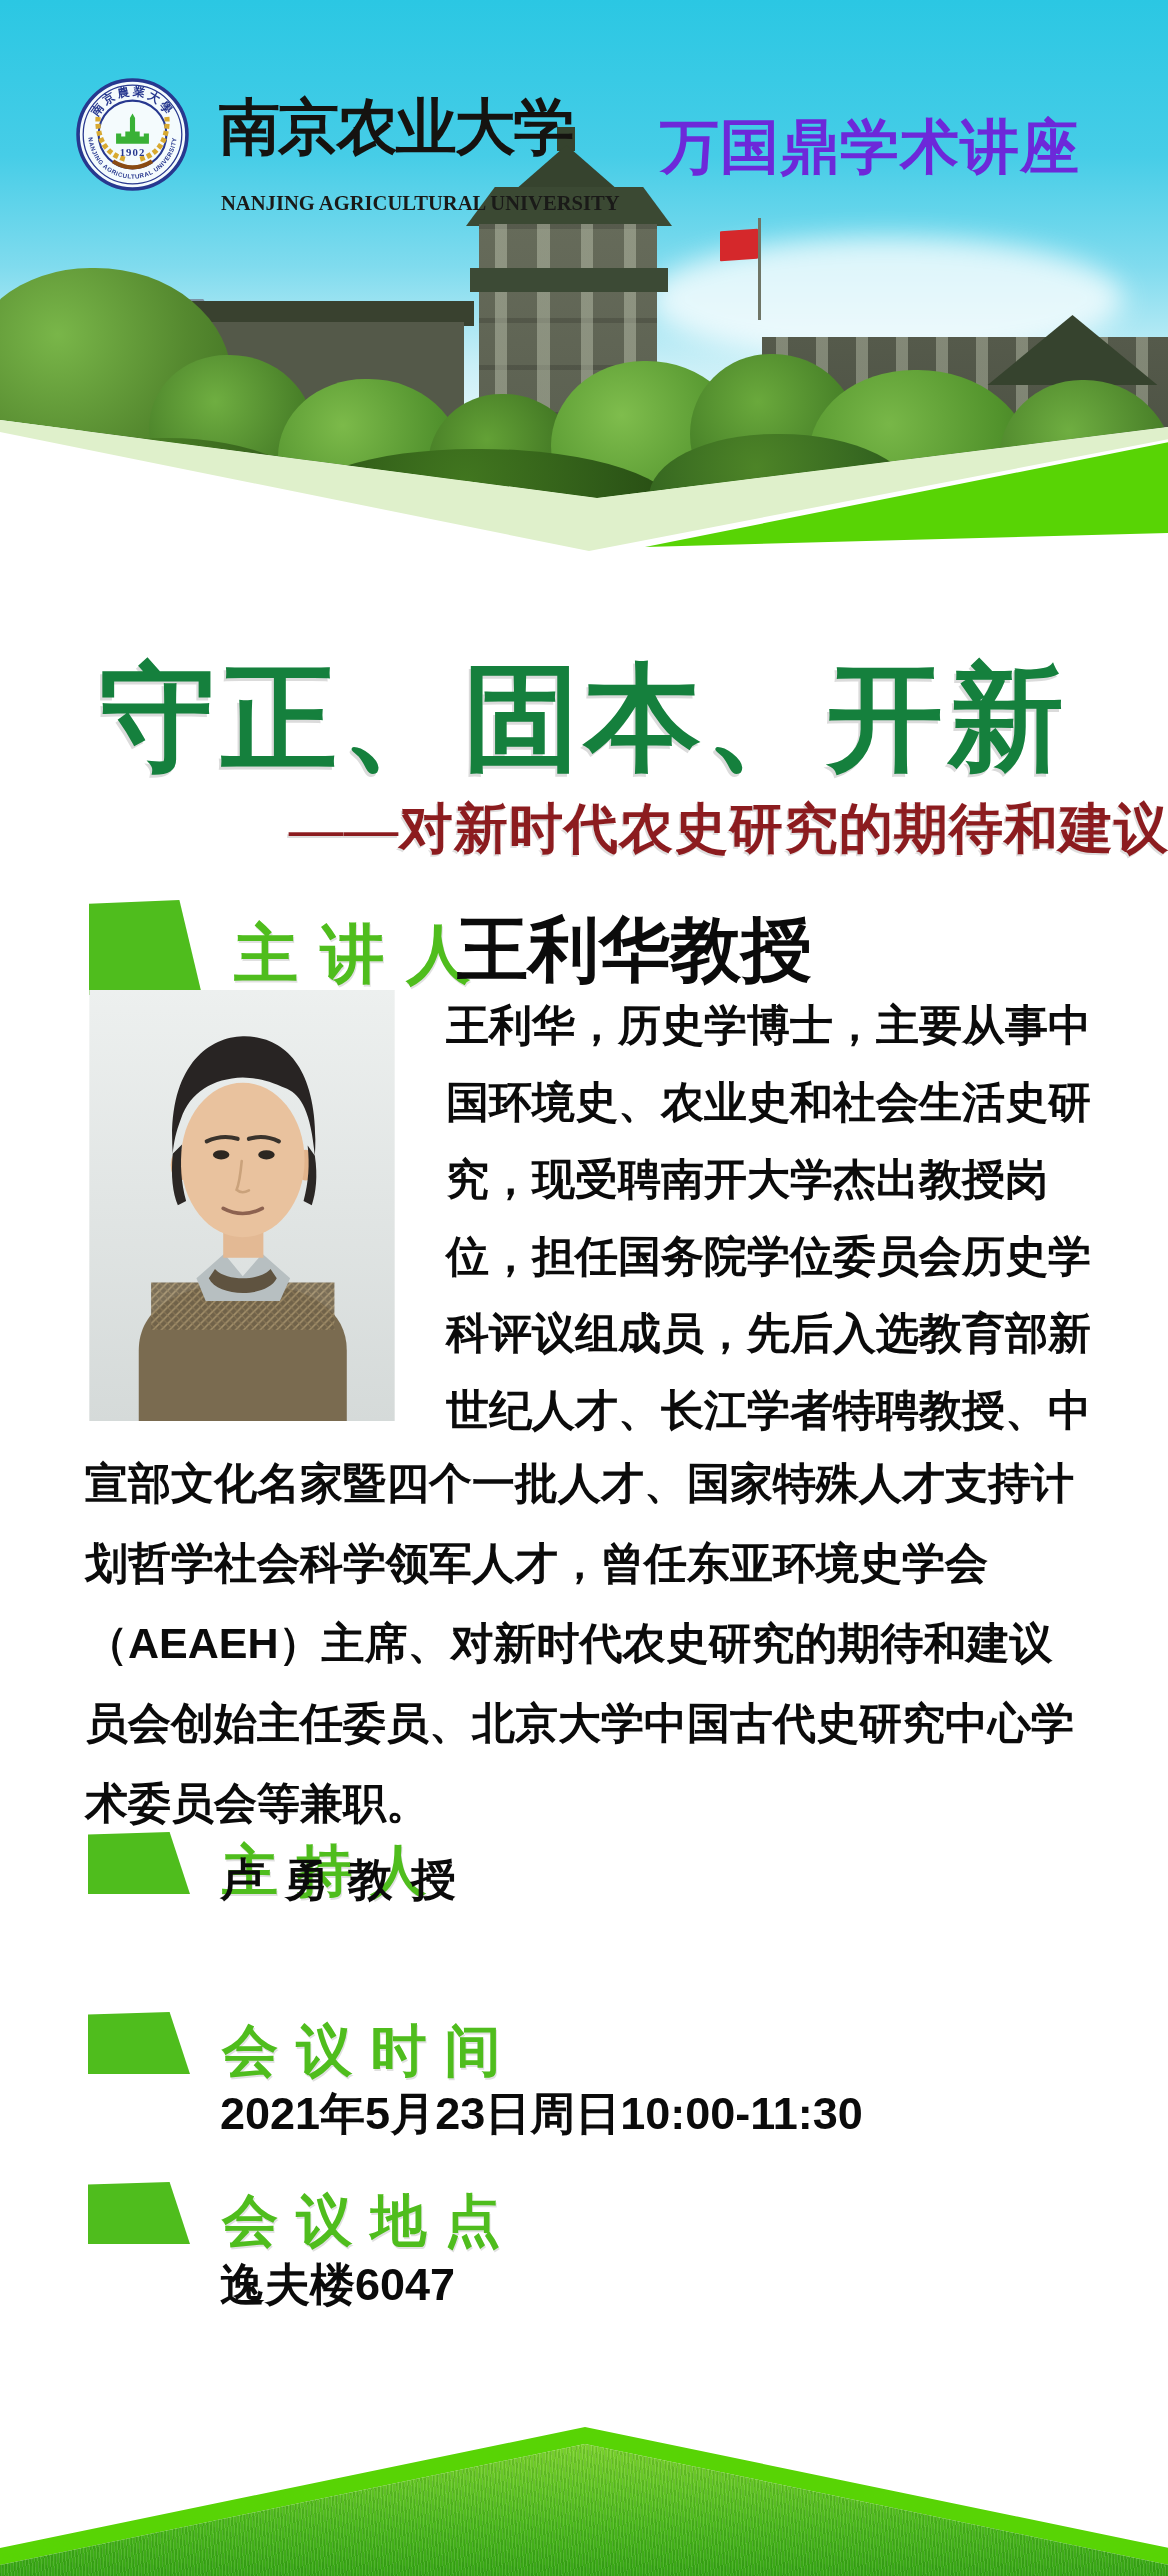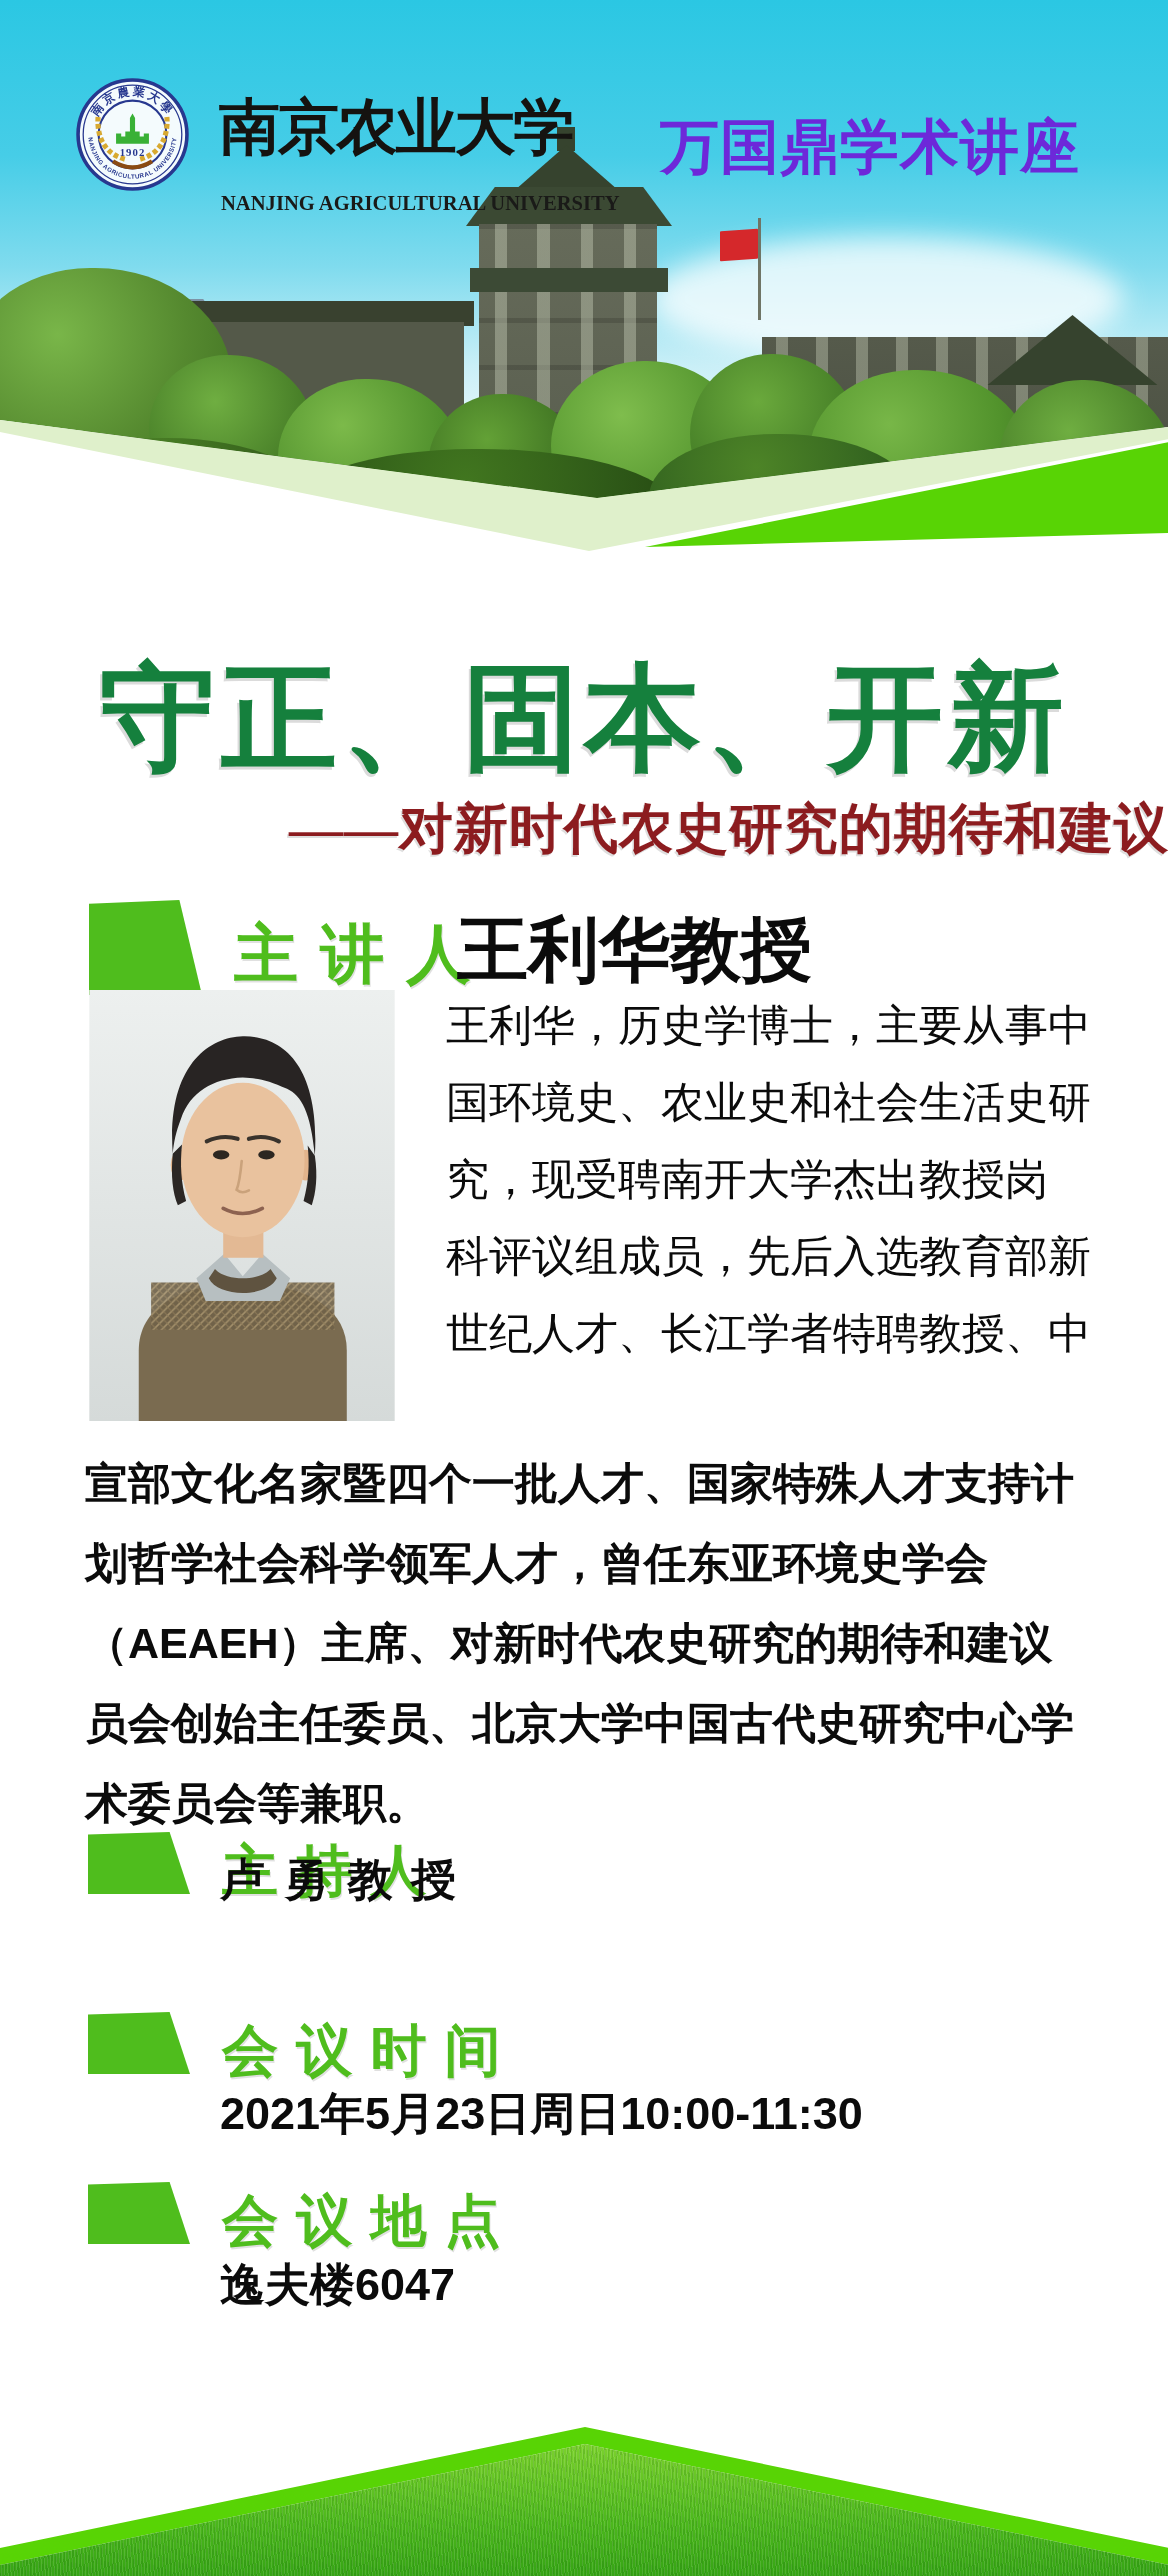--- a/index.html
+++ b/index.html
@@ -97,21 +97,21 @@
   .lbl-venue { left:222px; top:2184px; font-size:56px; letter-spacing:2.1px; }
   .speaker-name { position:absolute; left:457px; top:903px; font-size:71px; font-weight:bold; color:#0b0b0b; white-space:nowrap; }
   .val { position:absolute; left:220px; font-size:45px; font-weight:bold; color:#0b0b0b; white-space:nowrap; }
   .val-host { top:1850px; letter-spacing:3.1px;text-align:center; }
   .val-time { top:2084px; }
   .val-venue { top:2255px; }
 
   
   .portrait { position:absolute; left:89px; top:990px; width:306px; height:431px; }
   .bio-right { position:absolute; left:446px; top:987px; width:659px; font-size:43px; line-height:77px;
-               color:#0b0b0b; font-weight:normal; }
+               color:#0b0b0b; font-weight:bold; }
   .bio-right div { white-space:nowrap; }
   .bio-full { position:absolute; left:85px; top:1443px; width:1025px; font-size:43px; line-height:80px;
               color:#0b0b0b; font-weight:bold; }
   .bio-full div { white-space:nowrap; }
 
   
   .footer { position:absolute; left:0; top:2391px; width:1169px; height:239px; }
   .grass-band { position:absolute; inset:0; background:#58d405;
                 clip-path:polygon(0 157px,585px 36px,1169px 157px,1169px 174px,585px 53px,0 174px); }
   .grass { position:absolute; inset:0;
@@ -222,20 +222,21 @@
     <ellipse cx="256" cy="320" rx="16" ry="9" fill="#2d2721"></ellipse>
     <ellipse cx="344" cy="320" rx="16" ry="9" fill="#2d2721"></ellipse>
     <path d="M296 332 q -4 42 -10 56 q 10 9 24 1" stroke="#caa27b" stroke-width="5" fill="none" stroke-linecap="round"></path>
     <path d="M260 424 q 38 20 76 0" stroke="#8d6250" stroke-width="7" fill="none" stroke-linecap="round"></path>
   </svg>
 
   <div class="bio-right">
     <div>王利华，历史学博士，主要从事中</div>
     <div>国环境史、农业史和社会生活史研</div>
     <div>究，现受聘南开大学杰出教授岗</div>
+    <div>位，担任国务院学位委员会历史学</div>
     <div>科评议组成员，先后入选教育部新</div>
     <div>世纪人才、长江学者特聘教授、中</div>
   </div>
 
   <div class="bio-full">
     <div>宣部文化名家暨四个一批人才、国家特殊人才支持计</div>
     <div>划哲学社会科学领军人才，曾任东亚环境史学会</div>
     <div>（AEAEH）主席、对新时代农史研究的期待和建议</div>
     <div>员会创始主任委员、北京大学中国古代史研究中心学</div>
     <div>术委员会等兼职。</div>

